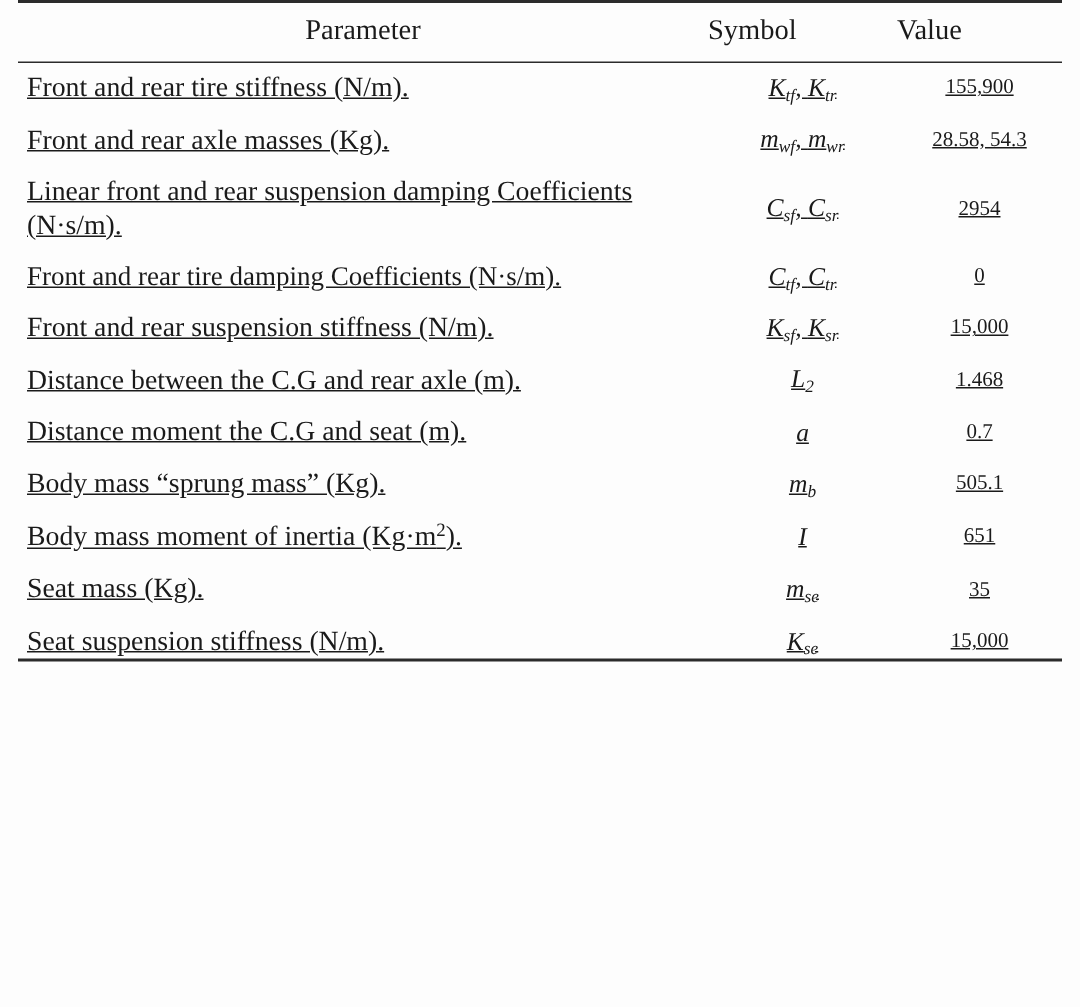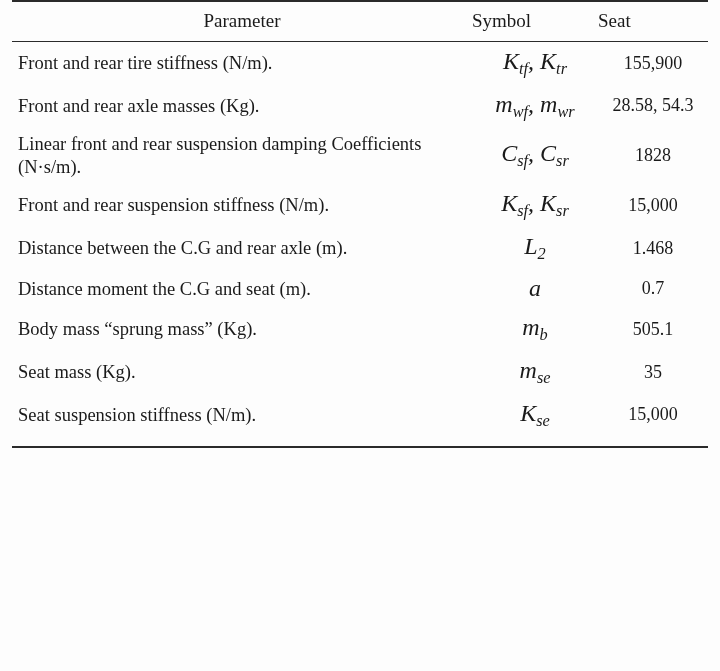--- a/index.html
+++ b/index.html
@@ -38,39 +38,40 @@
     padding: 8px 0 9px 0;
     text-align: left;
     border-top: 2.5px solid #2b2b2b;
     border-bottom: 1.2px solid #2b2b2b;
   }
   thead th.h-param { text-align: center; }
   tbody td {
     font-size: 18.5px;
     padding: 6px 0 6px 0;
     vertical-align: middle;
+    text-decoration: underline;
   }
   tbody tr:last-child td {
     border-bottom: 2.5px solid #2b2b2b;
-    padding-bottom: 16px;
+    padding-bottom: 0;
   }
   td.param {
     text-align: left;
     padding-left: 6px;
     line-height: 1.22;
   }
   td.symbol {
     text-align: center;
     font-style: italic;
-    font-size: 24px;
+    font-size: 17px;
     white-space: nowrap;
   }
   td.value {
     text-align: center;
-    font-size: 18px;
+    font-size: 14px;
     white-space: nowrap;
   }
   .sub {
     font-size: 0.68em;
     vertical-align: -0.28em;
     font-style: italic;
   }
   .sup {
     font-size: 0.68em;
     vertical-align: 0.5em;
@@ -85,43 +86,48 @@
   <table class="param-table">
     <colgroup>
       <col class="c-param">
       <col class="c-symbol">
       <col class="c-value">
     </colgroup>
     <thead>
       <tr>
         <th class="h-param">Parameter</th>
         <th>Symbol</th>
-        <th>Seat</th>
+        <th>Value</th>
       </tr>
     </thead>
     <tbody>
 
       <tr>
         <td class="param">Front and rear tire stiffness (N/m).</td>
         <td class="symbol"><span>K</span><span class="sub">tf</span><span>, </span><span>K</span><span class="sub">tr</span></td>
         <td class="value">155,900</td>
       </tr>
 
       <tr>
         <td class="param">Front and rear axle masses (Kg).</td>
         <td class="symbol"><span>m</span><span class="sub">wf</span><span>, </span><span>m</span><span class="sub">wr</span></td>
         <td class="value">28.58, 54.3</td>
       </tr>
 
       <tr>
         <td class="param">Linear front and rear suspension damping Coefficients (N·s/m).</td>
         <td class="symbol"><span>C</span><span class="sub">sf</span><span>, </span><span>C</span><span class="sub">sr</span></td>
-        <td class="value">1828</td>
+        <td class="value">2954</td>
       </tr>
 
+      <tr>
+        <td class="param tight">Front and rear tire damping Coefficients (N·s/m).</td>
+        <td class="symbol"><span>C</span><span class="sub">tf</span><span>, </span><span>C</span><span class="sub">tr</span></td>
+        <td class="value">0</td>
+      </tr>
 
       <tr>
         <td class="param">Front and rear suspension stiffness (N/m).</td>
         <td class="symbol"><span>K</span><span class="sub">sf</span><span>, </span><span>K</span><span class="sub">sr</span></td>
         <td class="value">15,000</td>
       </tr>
 
 
       <tr>
         <td class="param">Distance between the C.G and rear axle (m).</td>
@@ -134,20 +140,25 @@
         <td class="symbol"><span>a</span></td>
         <td class="value">0.7</td>
       </tr>
 
       <tr>
         <td class="param">Body mass “sprung mass” (Kg).</td>
         <td class="symbol"><span>m</span><span class="sub">b</span></td>
         <td class="value">505.1</td>
       </tr>
 
+      <tr>
+        <td class="param"><span>Body mass moment of inertia (Kg·m</span><span class="sup">2</span><span>).</span></td>
+        <td class="symbol"><span>I</span></td>
+        <td class="value">651</td>
+      </tr>
 
       <tr>
         <td class="param">Seat mass (Kg).</td>
         <td class="symbol"><span>m</span><span class="sub">se</span></td>
         <td class="value">35</td>
       </tr>
 
 
       <tr>
         <td class="param">Seat suspension stiffness (N/m).</td>

